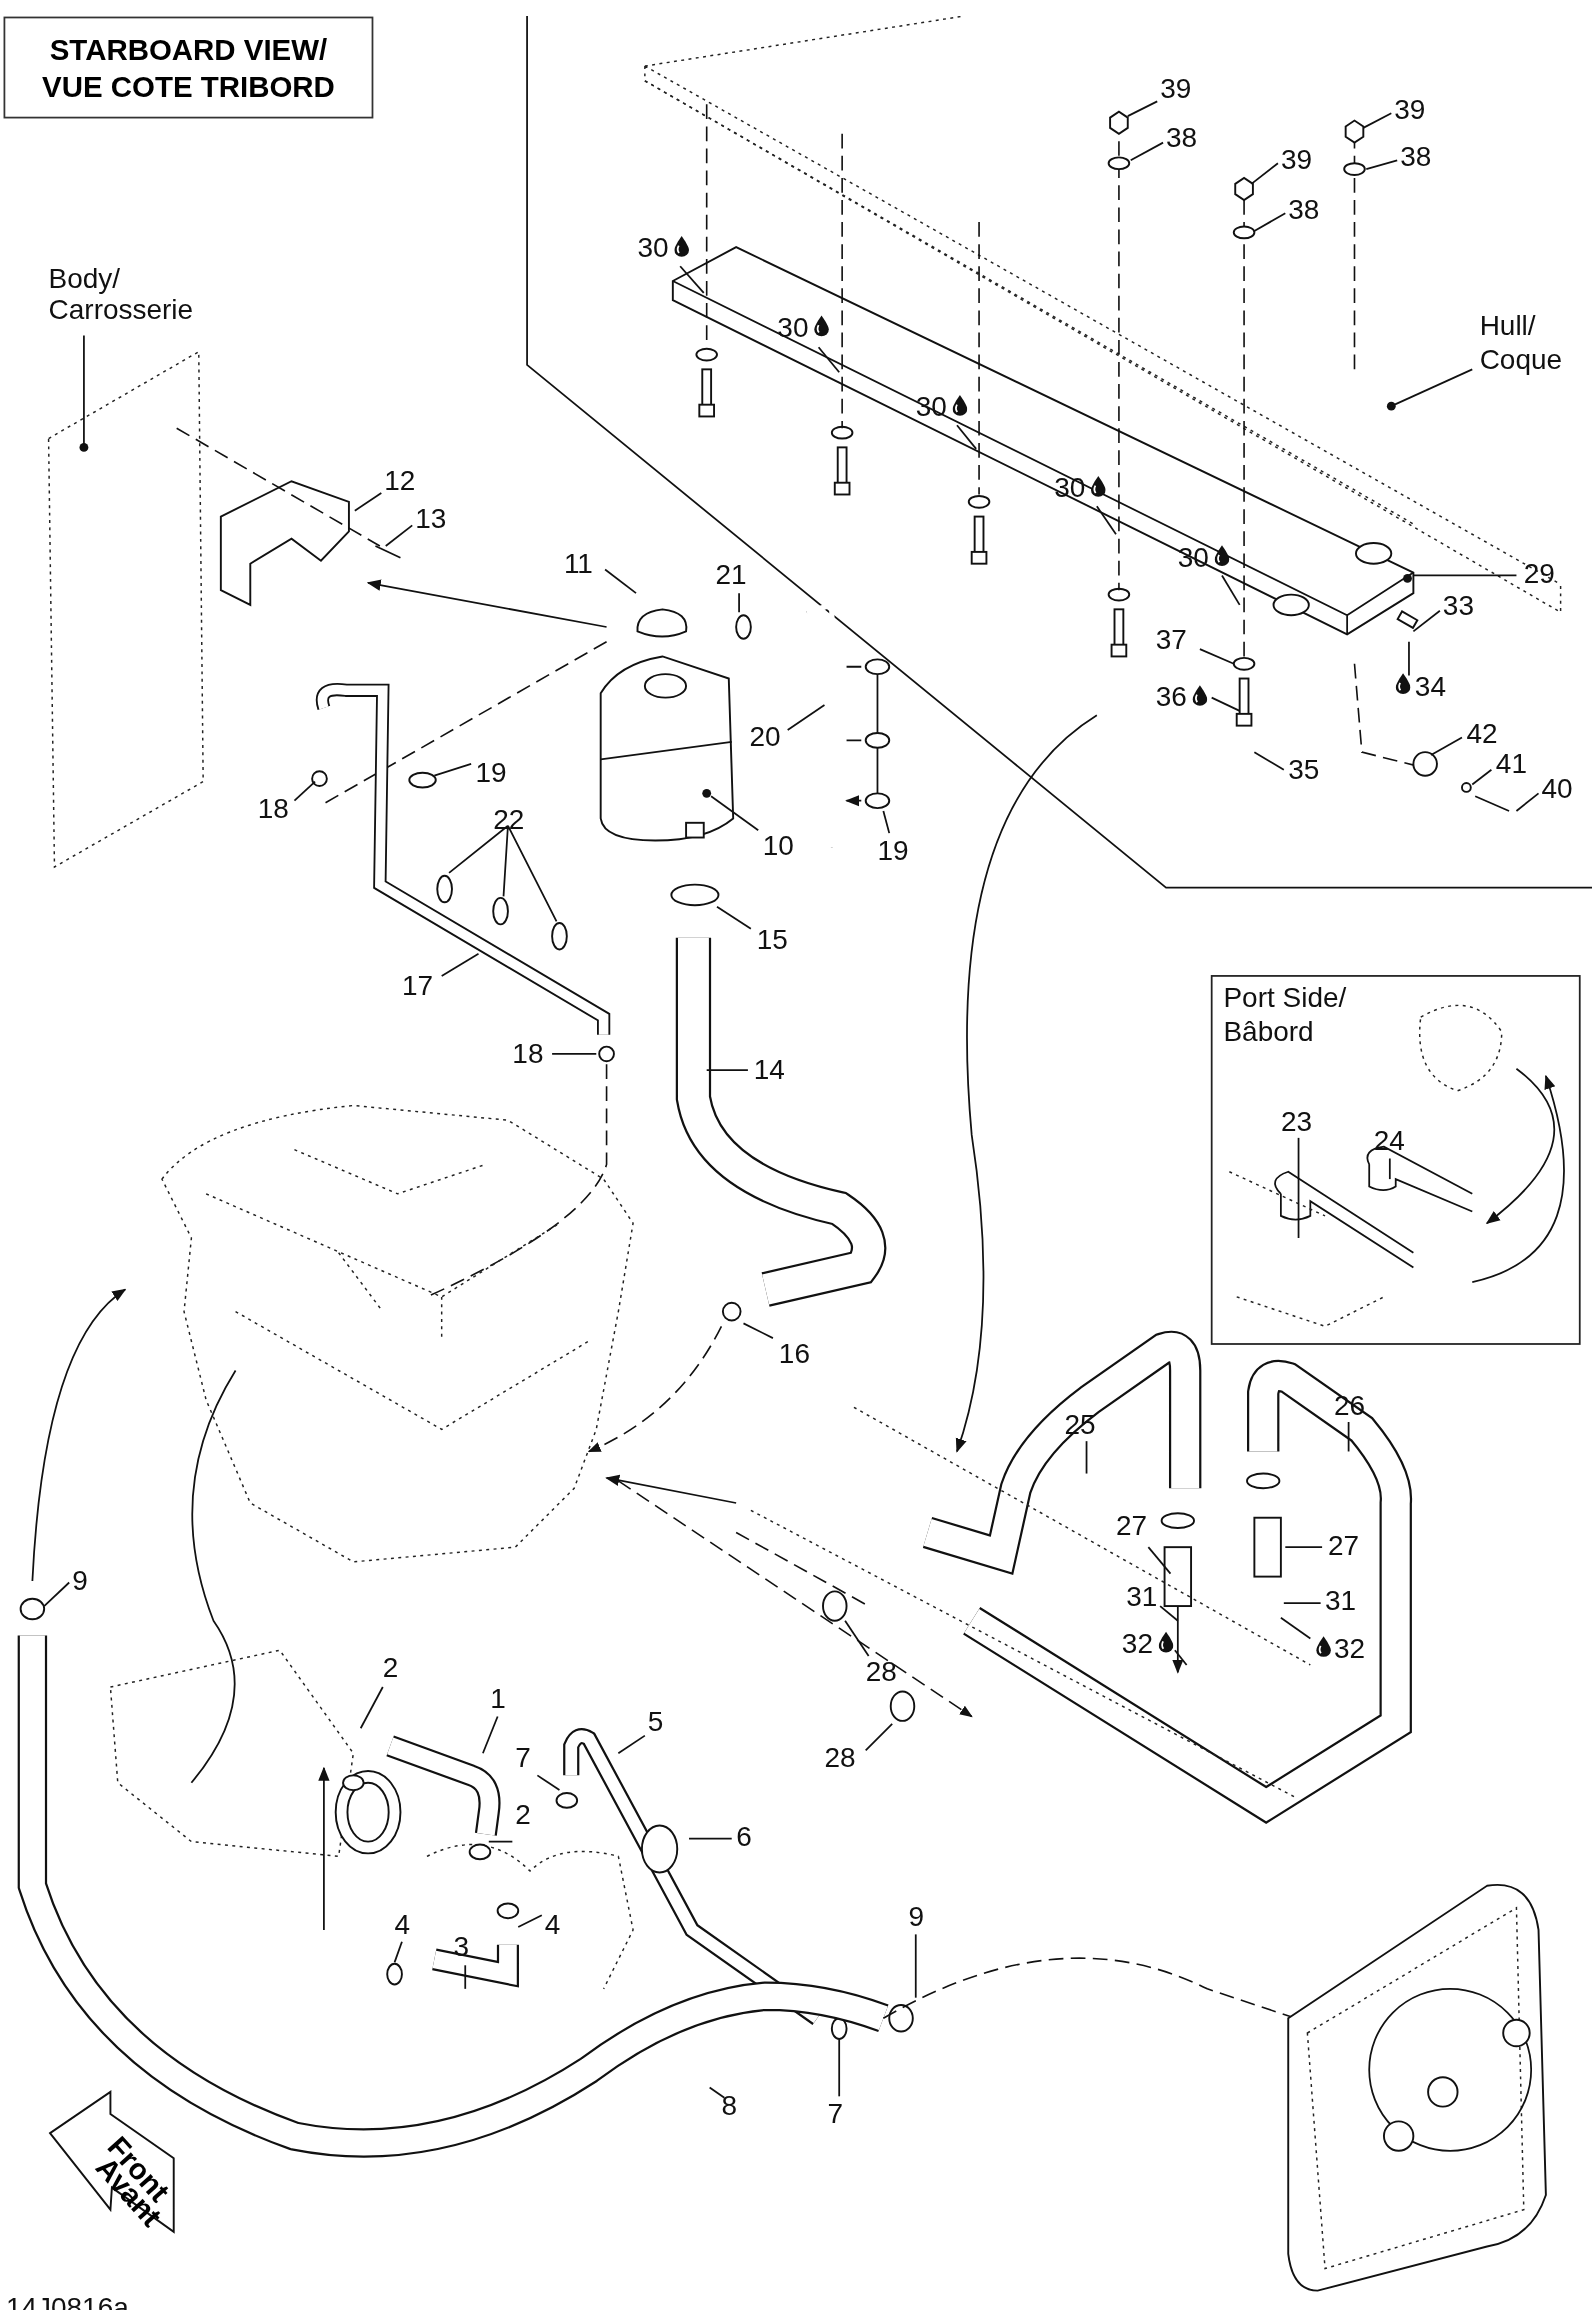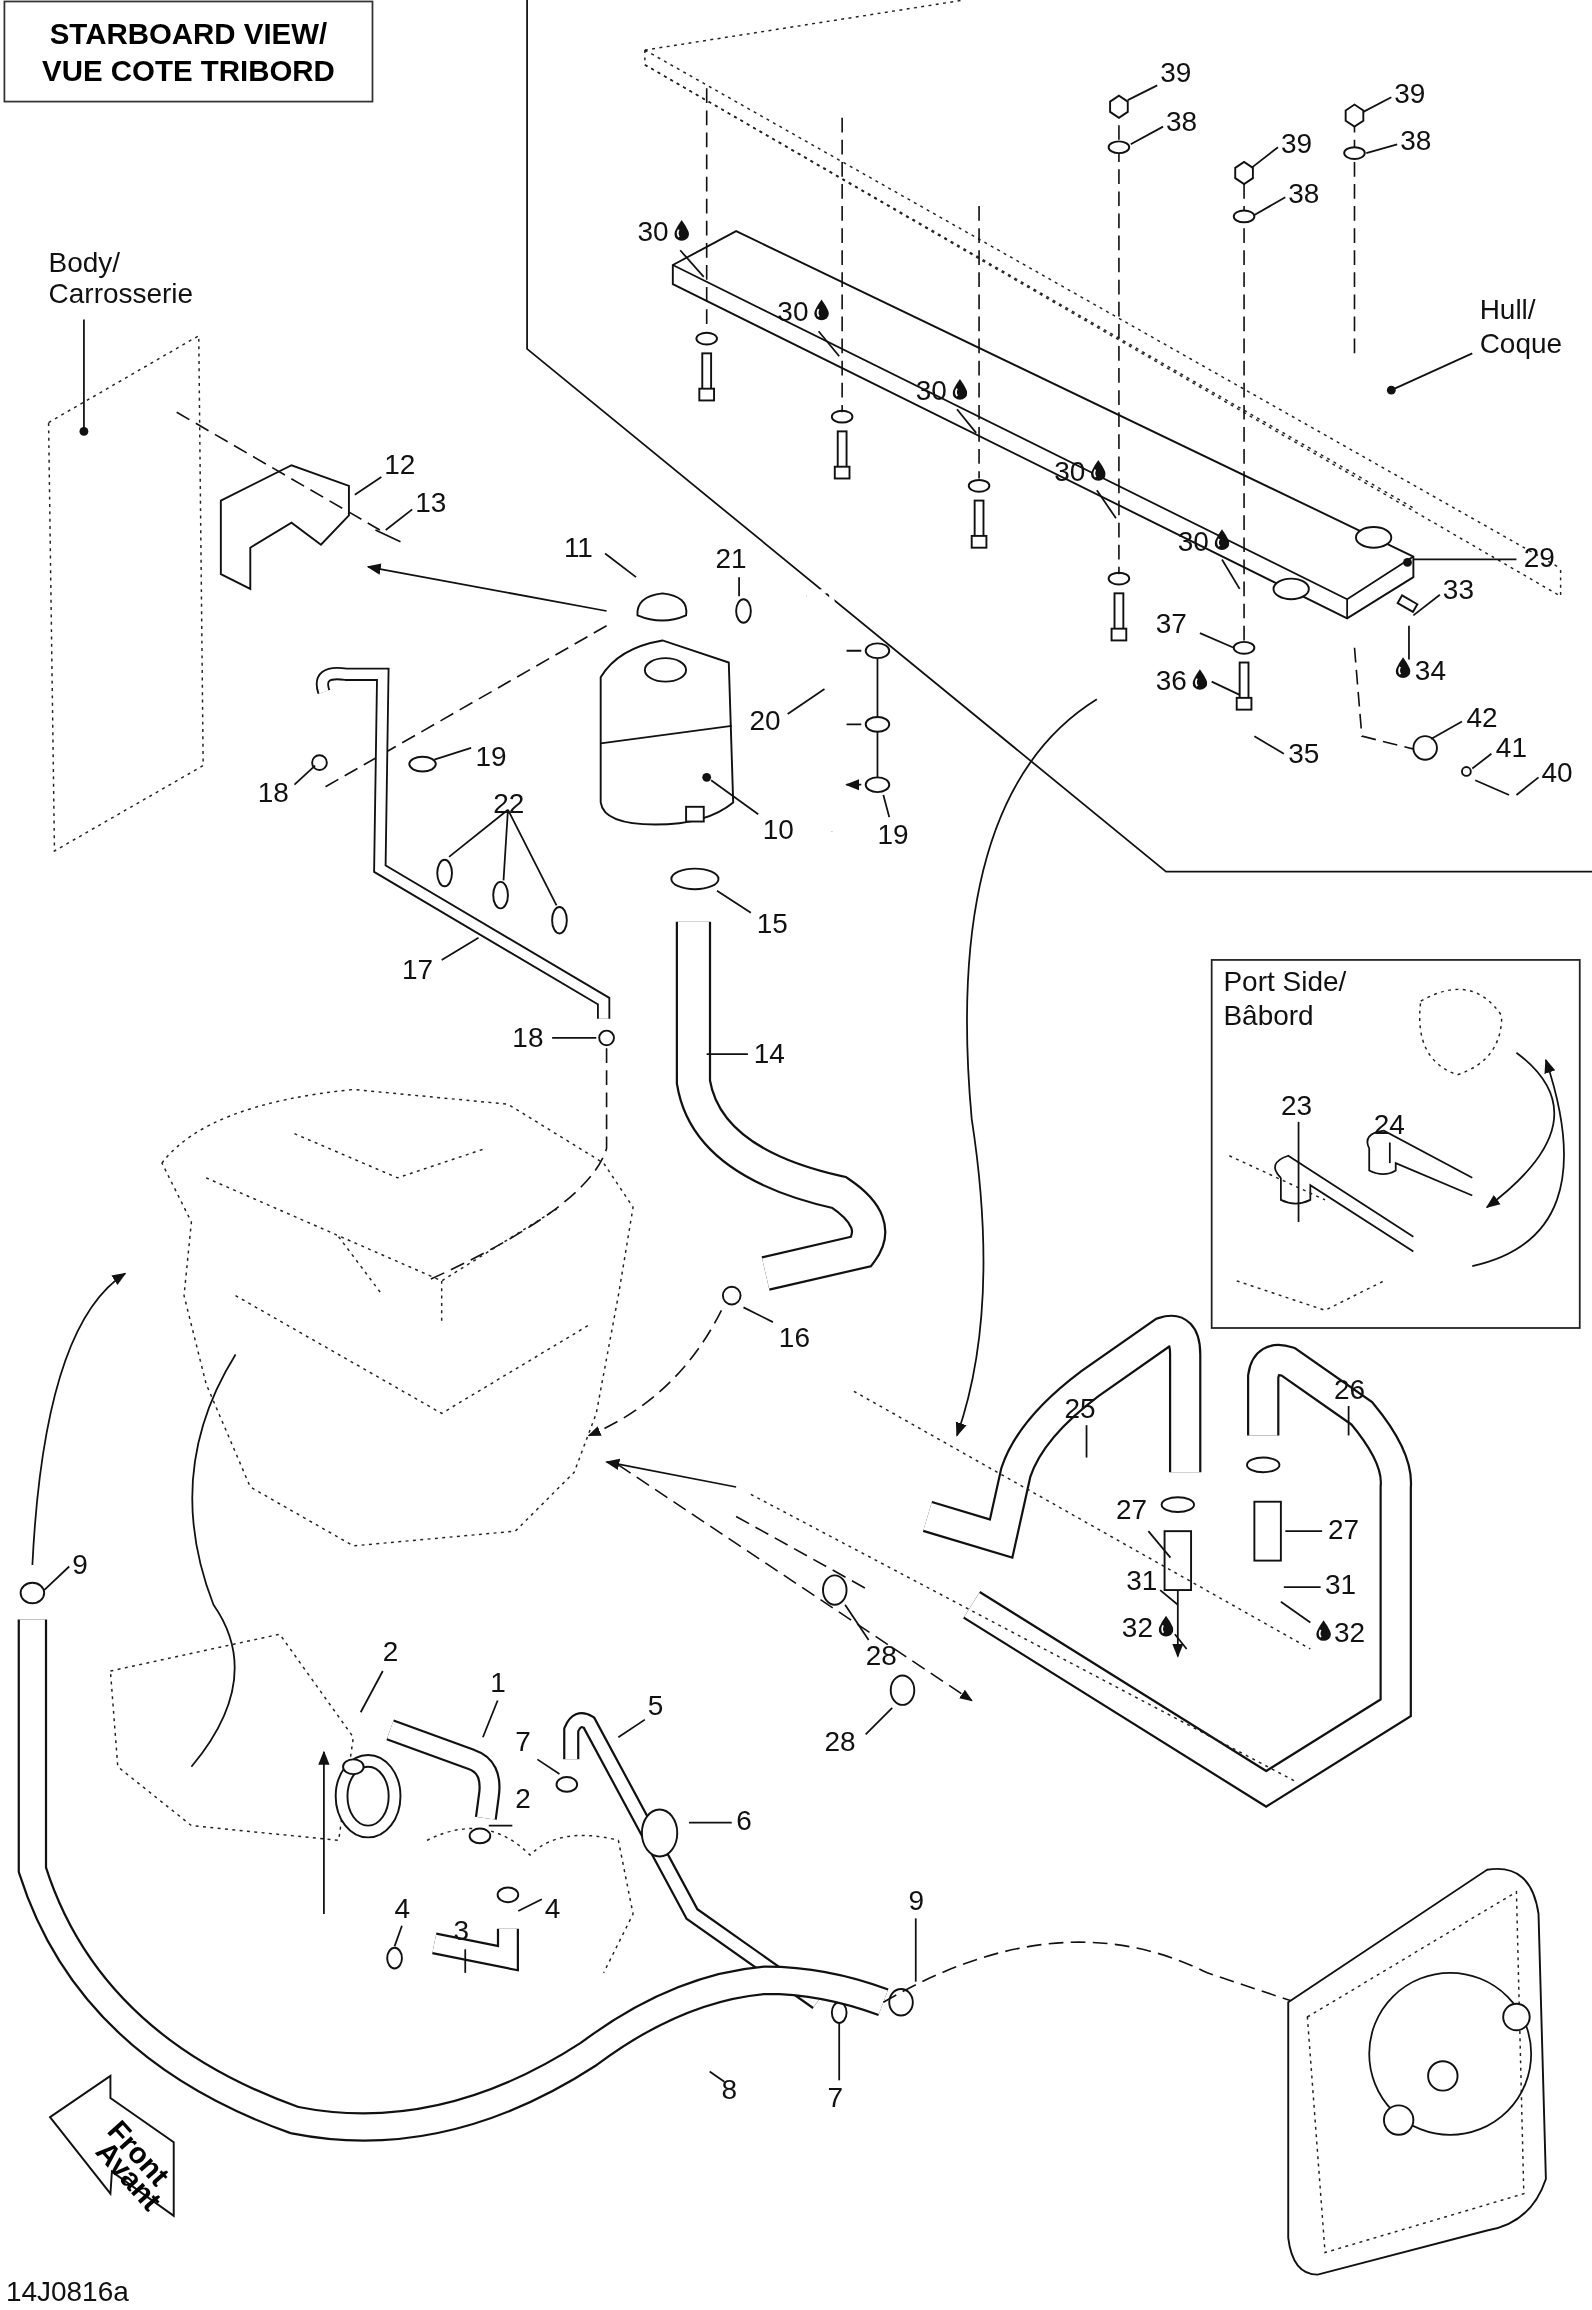--- a/index.html
+++ b/index.html
@@ -1,17 +1,17 @@
 <!DOCTYPE html>
 <html style="font-size:15px"><head>
 <meta charset="utf-8">
 <style>
   html,body{margin:0;padding:0;background:#fff;}
   body{width:1593px;height:2310px;overflow:hidden;font-family:"Liberation Sans",sans-serif;}
-  #stage{position:absolute;left:0;top:0;width:1593px;height:1934px;}
+  #stage{position:absolute;left:0;top:16px;width:1593px;height:1934px;}
   svg{display:block}
   .lbl{font-family:"Liberation Sans",sans-serif;font-size:19px;fill:#111;}
   .big{font-family:"Liberation Sans",sans-serif;font-weight:bold;font-size:20px;fill:#000;}
   .ln{stroke:#111;stroke-width:1.2;fill:none}
   .dash{stroke:#111;stroke-width:1.1;fill:none;stroke-dasharray:10 5}
   .dot{stroke:#222;stroke-width:1;fill:none;stroke-dasharray:2 3}
   .part{stroke:#111;stroke-width:1.3;fill:#fff}
   .hose{stroke:#111;stroke-width:1.3;fill:none}
   .blk{fill:#111}
 </style>

